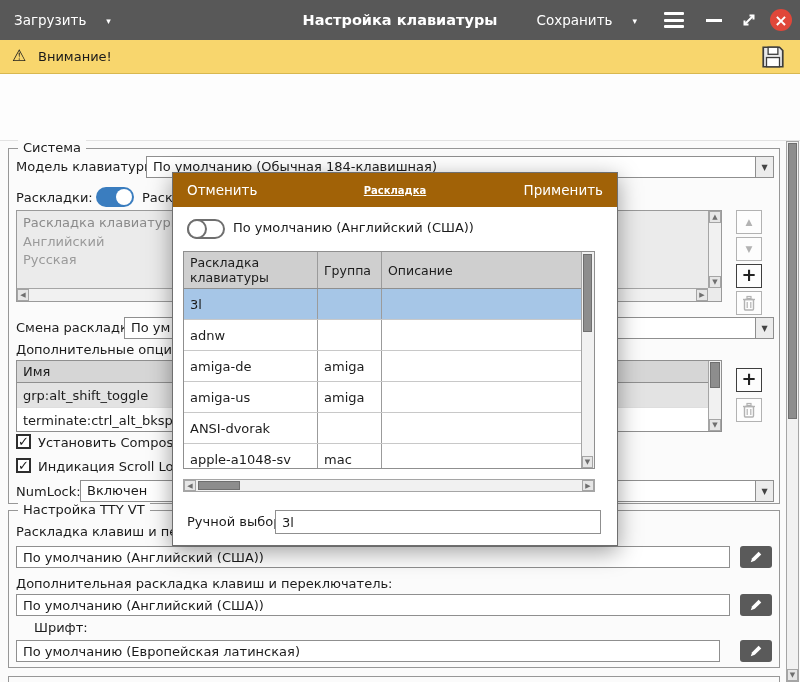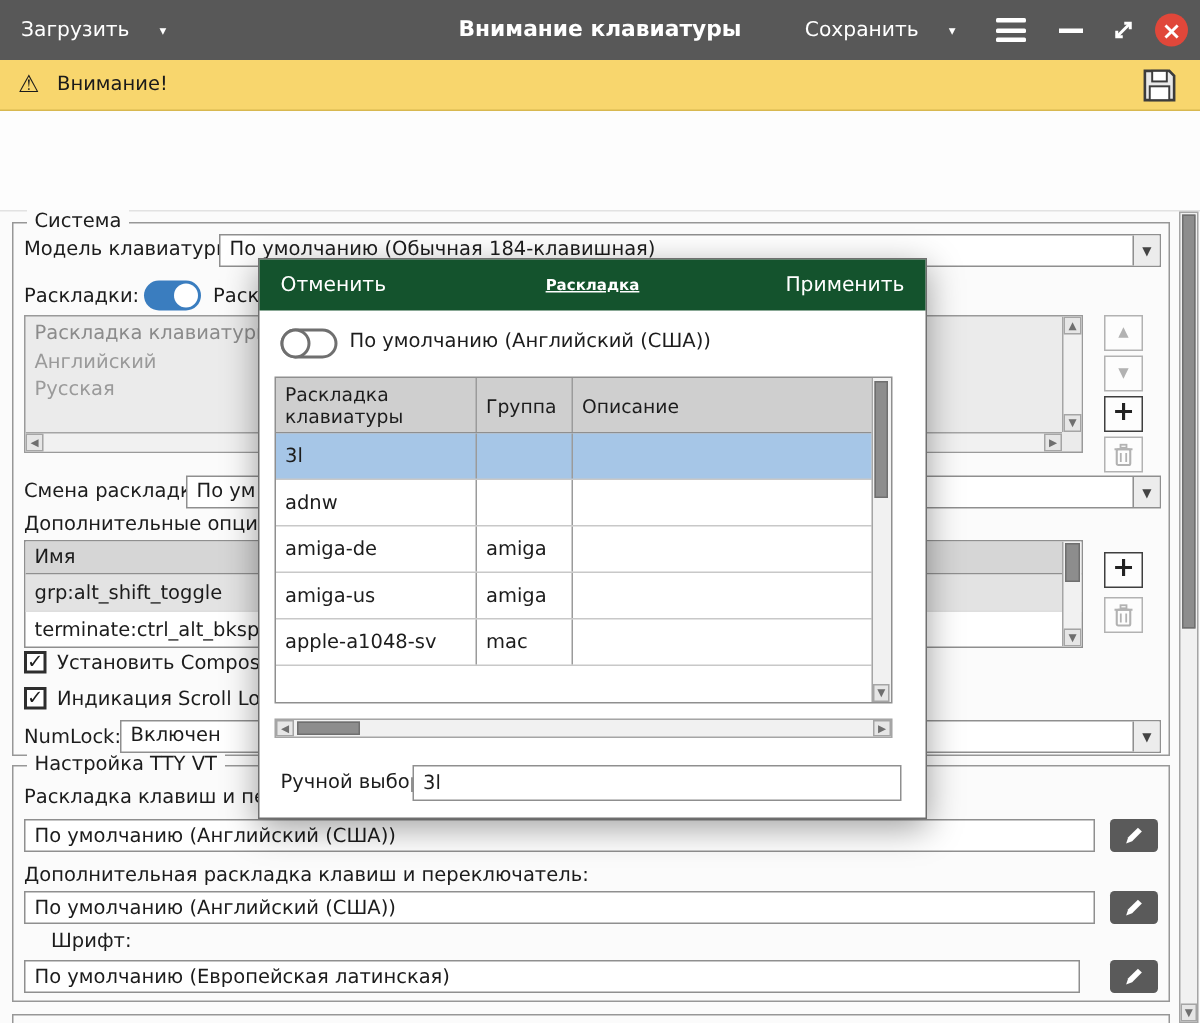--- a/index.html
+++ b/index.html
@@ -76,42 +76,42 @@
   .cb{position:absolute;width:15px;height:15px;border:2px solid #2e2e2e;background:#fff;display:flex;align-items:center;justify-content:center;font-size:13px;font-weight:bold;box-sizing:border-box;}
 
   
   .editbtn{position:absolute;width:32px;height:22px;background:#5a5a5a;border-radius:3px;display:flex;align-items:center;justify-content:center;}
 
   
   .tinput{position:absolute;height:22px;border:1px solid #8f8f8f;background:#fff;box-sizing:border-box;font-family:"DejaVu Sans",sans-serif;font-size:13px;padding:0 0 0 6px;color:#1c1c1c;}
 
   
   .modal{position:absolute;left:172px;top:172px;width:446px;height:374px;background:#fff;border:1px solid #6f6f6f;box-shadow:0 6px 22px rgba(0,0,0,.38);box-sizing:border-box;}
-  .modal-head{position:absolute;left:0;top:0;right:0;height:34px;background:#14532d;color:#fff;text-align:center;}
+  .modal-head{position:absolute;left:0;top:0;right:0;height:34px;background:#a16207;color:#fff;text-align:center;}
   .mh-btn{position:absolute;top:0;height:34px;display:flex;align-items:center;font-size:13.5px;}
   .mh-title{position:absolute;left:0;right:0;top:0;height:34px;display:flex;align-items:center;justify-content:center;font-weight:bold;font-size:10px;text-decoration:underline;}
   .mtable{position:absolute;left:10px;top:78px;width:412px;height:218px;border:1px solid #8f8f8f;box-sizing:border-box;overflow:hidden;background:#fff;}
   .mtable-inner{position:absolute;left:0;top:0;width:398px;}
   .mrow{display:grid;grid-template-columns:134px 64px 1fr;height:30px;border-bottom:1px solid #c8c8c8;}
   .mrow.head{height:36px;background:#cfcfcf;border-bottom:1px solid #8f8f8f;font-size:12.5px;}
   .mrow>div{border-right:1px solid #9b9b9b;display:flex;align-items:center;padding-left:6px;overflow:hidden;box-sizing:border-box;}
   .mrow>div:last-child{border-right:none;}
   .mrow.sel{background:#a6c6e7;}
 </style>
 </head>
 <body>
 
 <div class="app">
 
   <div class="titlebar">
     <div class="tb-item" style="left:14px;">
       <span>Загрузить</span>
       <span class="caret">▾</span>
     </div>
-    <div class="tb-title">Внимание клавиатуры</div>
+    <div class="tb-title">Настройка клавиатуры</div>
     <div class="tb-item" style="right:163px;">
       <span>Сохранить</span>
       <span class="caret">▾</span>
     </div>
     <div class="hamburger" style="right:116px;">
       <i></i>
         <i></i>
         <i></i>
     </div>
     <div class="minimize" style="right:78px;"></div>
@@ -328,20 +328,25 @@
           <div>amiga-de</div>
           <div>amiga</div>
           <div></div>
         </div>
         <div class="mrow">
           <div>amiga-us</div>
           <div>amiga</div>
           <div></div>
         </div>
         <div class="mrow">
+          <div>ANSI-dvorak</div>
+          <div></div>
+          <div></div>
+        </div>
+        <div class="mrow">
           <div>apple-a1048-sv</div>
           <div>mac</div>
           <div></div>
         </div>
       </div>
       <div class="vscroll" style="right:0;top:0;bottom:0;width:13px;">
         <div class="sb-thumb" style="left:1px;top:2px;width:9px;height:78px;"></div>
         <div class="sb-btn" style="left:0;bottom:0;width:11px;height:12px;">▼</div>
       </div>
     </div>

